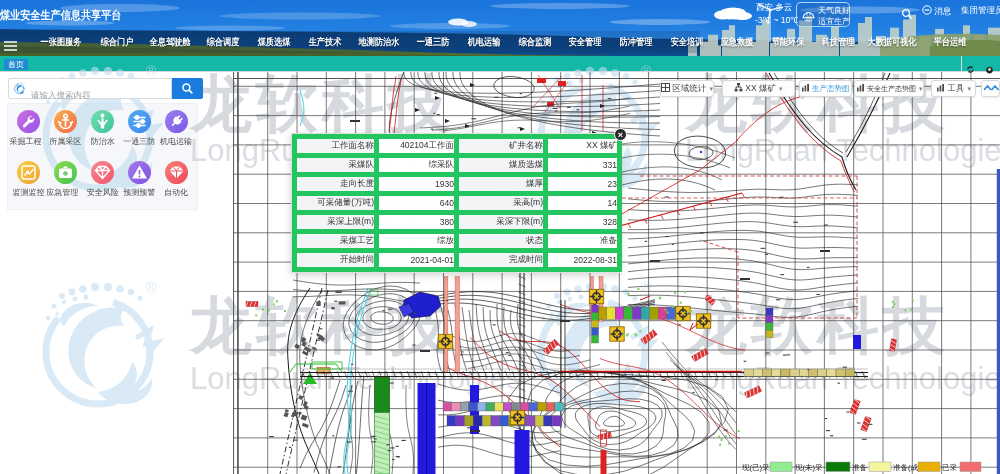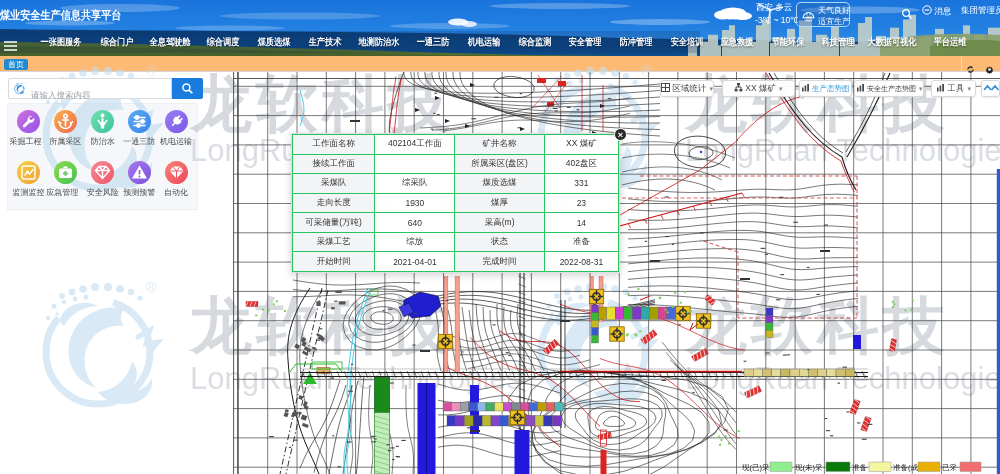--- a/index.html
+++ b/index.html
@@ -1,19 +1,19 @@
 <!DOCTYPE html>
 <html><head><meta charset="utf-8">
 <style>
 * {margin:0;padding:0;box-sizing:border-box}
 html,body {width:1000px;height:474px;overflow:hidden;font-family:"Liberation Sans",sans-serif;background:#fff}
 .abs {position:absolute}
 .tbtn {position:absolute;top:80px;height:17px;background:rgba(255,255,255,0.96);border:1px solid #d8d8d8;border-radius:3px;font-size:8.5px;color:#444;line-height:15px;text-align:center;white-space:nowrap;box-shadow:0 1px 2px rgba(0,0,0,0.08)}
 .ptable {border-collapse:collapse;width:100%;height:100%;table-layout:fixed}
-.ptable td {border:1px solid #22c55e;font-size:8.5px;text-align:center;padding:0;color:#333;overflow:hidden;white-space:nowrap}
+.ptable td {border:5px solid #22c55e;font-size:8.5px;text-align:right;padding:0;color:#333;overflow:hidden;white-space:nowrap}
 .pl {background:rgba(242,243,245,0.92);color:#444}
 .pv {background:rgba(255,255,255,0.85)}
 </style></head>
 <body>
 <div class="abs" style="left:0;top:0;width:1000px;height:474px">
 
 <div class="abs" style="left:0;top:0;width:1000px;height:56px;overflow:hidden">
 <svg width="1000" height="56" viewBox="0 0 1000 56" preserveAspectRatio="none" style="position:absolute;left:0;top:0">
 <defs>
 <linearGradient id="sky" x1="0" y1="0" x2="0" y2="1">
@@ -147,21 +147,21 @@
       <div style="position:absolute;left:585px;top:36px;transform:translateX(-50%) scaleX(0.86);white-space:nowrap;font-size:9.5px;font-weight:bold;color:#fff;text-shadow:0 1px 2px rgba(0,0,0,.45)">安全管理</div>
       <div style="position:absolute;left:636px;top:36px;transform:translateX(-50%) scaleX(0.86);white-space:nowrap;font-size:9.5px;font-weight:bold;color:#fff;text-shadow:0 1px 2px rgba(0,0,0,.45)">防冲管理</div>
       <div style="position:absolute;left:687px;top:36px;transform:translateX(-50%) scaleX(0.86);white-space:nowrap;font-size:9.5px;font-weight:bold;color:#fff;text-shadow:0 1px 2px rgba(0,0,0,.45)">安全培训</div>
       <div style="position:absolute;left:737px;top:36px;transform:translateX(-50%) scaleX(0.86);white-space:nowrap;font-size:9.5px;font-weight:bold;color:#fff;text-shadow:0 1px 2px rgba(0,0,0,.45)">应急救援</div>
       <div style="position:absolute;left:788px;top:36px;transform:translateX(-50%) scaleX(0.86);white-space:nowrap;font-size:9.5px;font-weight:bold;color:#fff;text-shadow:0 1px 2px rgba(0,0,0,.45)">节能环保</div>
       <div style="position:absolute;left:838px;top:36px;transform:translateX(-50%) scaleX(0.86);white-space:nowrap;font-size:9.5px;font-weight:bold;color:#fff;text-shadow:0 1px 2px rgba(0,0,0,.45)">科技管理</div>
       <div style="position:absolute;left:892px;top:36px;transform:translateX(-50%) scaleX(0.86);white-space:nowrap;font-size:9.5px;font-weight:bold;color:#fff;text-shadow:0 1px 2px rgba(0,0,0,.45)">大数据可视化</div>
       <div style="position:absolute;left:950px;top:36px;transform:translateX(-50%) scaleX(0.86);white-space:nowrap;font-size:9.5px;font-weight:bold;color:#fff;text-shadow:0 1px 2px rgba(0,0,0,.45)">平台运维</div>
 </div>
 
-<div class="abs" style="left:0;top:56px;width:1000px;height:16px;background:#fdba74;border-bottom:1px solid #d5d5d5">
+<div class="abs" style="left:0;top:56px;width:1000px;height:16px;background:#14b8a6;border-bottom:1px solid #d5d5d5">
 <div class="abs" style="left:4px;top:3px;width:24px;height:11px;background:#1f8ad2;border-radius:2px;color:#fff;font-size:8px;text-align:center;line-height:11px">首页</div>
 <div class="abs" style="left:961px;top:0;width:1px;height:16px;background:#ddd"></div>
 <div class="abs" style="left:966px;top:3.5px"><svg width="9" height="9" viewBox="0 0 20 20">
           <path d="M4,10 a6,6 0 0 1 10,-4.2 M16,10 a6,6 0 0 1 -10,4.2" stroke="#222" stroke-width="2.6" fill="none"></path>
           <path d="M14,2 v5 h-5z M6,18 v-5 h5z" fill="#222"></path>
         </svg></div>
 <div class="abs" style="left:985px;top:3.5px"><svg width="9" height="9" viewBox="0 0 20 20">
           <path d="M10,3 l1.5,2.5 3,-0.8 0.8,3 2.7,1.3 -1.5,2.5 1.5,2.5 -2.7,1.3 -0.8,3 -3,-0.8 -1.5,2.5 -1.5,-2.5 -3,0.8 -0.8,-3 -2.7,-1.3 1.5,-2.5 -1.5,-2.5 2.7,-1.3 0.8,-3 3,0.8z" fill="#222"></path>
           <circle cx="10" cy="10" r="3" fill="#fff"></circle>
         </svg></div>
@@ -913,44 +913,44 @@
           <col style="width:74px">
         </colgroup>
         <tbody>
           <tr>
             <td class="pl">工作面名称</td>
             <td class="pv">402104工作面</td>
             <td class="pl">矿井名称</td>
             <td class="pv">XX 煤矿</td>
           </tr>
           <tr>
-            <td class="pl">接续工作面</td>
-            <td class="pv"></td>
-            <td class="pl">所属采区(盘区)</td>
-            <td class="pv">402盘区</td>
-          </tr>
-          <tr>
             <td class="pl">采煤队</td>
             <td class="pv">综采队</td>
             <td class="pl">煤质选煤</td>
             <td class="pv">331</td>
           </tr>
           <tr>
             <td class="pl">走向长度</td>
             <td class="pv">1930</td>
             <td class="pl">煤厚</td>
             <td class="pv">23</td>
           </tr>
           <tr>
             <td class="pl">可采储量(万吨)</td>
             <td class="pv">640</td>
             <td class="pl">采高(m)</td>
             <td class="pv">14</td>
           </tr>
           <tr>
+            <td class="pl">采深上限(m)</td>
+            <td class="pv">380</td>
+            <td class="pl">采深下限(m)</td>
+            <td class="pv">328</td>
+          </tr>
+          <tr>
             <td class="pl">采煤工艺</td>
             <td class="pv">综放</td>
             <td class="pl">状态</td>
             <td class="pv">准备</td>
           </tr>
           <tr>
             <td class="pl">开始时间</td>
             <td class="pv">2021-04-01</td>
             <td class="pl">完成时间</td>
             <td class="pv">2022-08-31</td>

